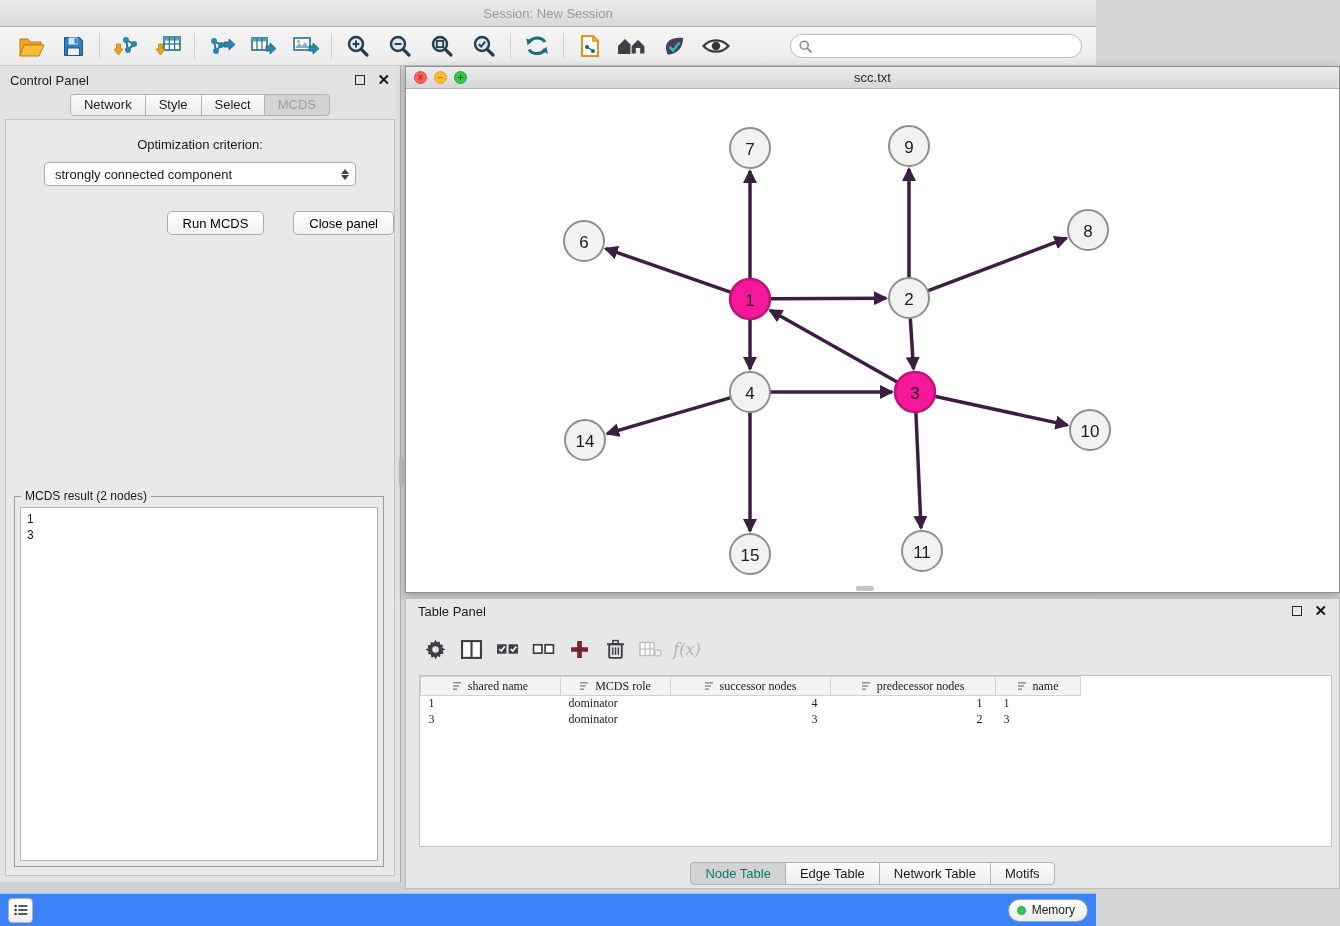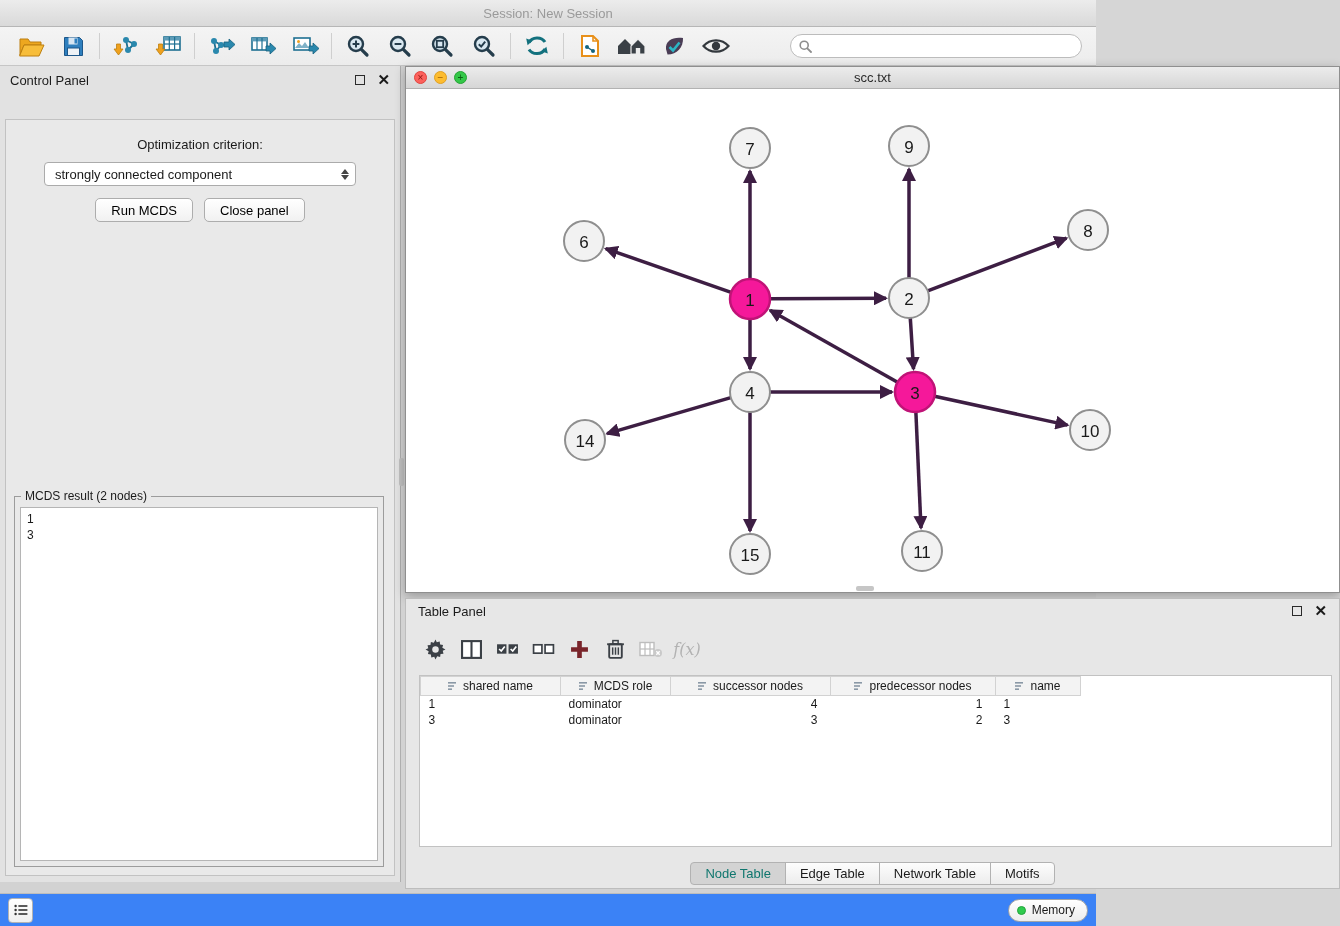--- a/index.html
+++ b/index.html
@@ -38,21 +38,21 @@
   .cp-tab:last-child { border-radius:0 4px 4px 0; }
   .cp-tab.active { background:#d3d3d3; color:#9f9f9f; }
   .cp-body { position:absolute; left:5px; right:5px; top:53px; bottom:6px; background:#e9e9e9; border:1px solid #c2c2c2; }
   .opt-label { margin-top:17px; text-align:center; font-size:13px; }
   .dropdown { margin:10px auto 0; width:312px; height:24px; background:#fff; border:1px solid #ababab; border-radius:4px;
               display:flex; align-items:center; padding:0 6px 0 10px; font-size:13px; }
   .dd-text { flex:1; }
   .dd-arrows { display:flex; flex-direction:column; gap:1px; align-items:center; }
   .dd-arrows .up { width:0;height:0;border-left:4px solid transparent;border-right:4px solid transparent;border-bottom:5px solid #444; }
   .dd-arrows .dn { width:0;height:0;border-left:4px solid transparent;border-right:4px solid transparent;border-top:5px solid #444; }
-  .cp-buttons { margin-top:12px; display:flex; justify-content:center; gap:11px; }
+  .cp-buttons { margin-top:25px; display:flex; justify-content:flex-end; gap:29px; }
   .btn { height:24px; padding:0 15px; font-size:13px; font-family:inherit; background:linear-gradient(#ffffff,#f1f1f1);
          border:1px solid #adadad; border-radius:5px; cursor:default; }
   .result-group { position:absolute; left:8px; right:10px; top:376px; bottom:8px; border:1px solid #9c9c9c; }
   .result-legend { position:absolute; top:-8px; left:6px; background:#e9e9e9; padding:0 4px; font-size:12px; }
   .result-box { position:absolute; left:5px; right:5px; top:10px; bottom:5px; background:#fff; border:1px solid #b5b5b5;
                 font-size:12px; line-height:16px; padding:3px 6px; white-space:pre; overflow:hidden; }
 
   
   .v-grip { position:absolute; left:399px; top:392px; width:5px; height:28px; background:#c0c0c0; border-radius:2px; }
 
@@ -71,21 +71,21 @@
   .net-canvas svg { position:absolute; inset:0; }
   .h-grip { position:absolute; left:450px; bottom:1px; width:18px; height:5px; background:#c6c6c6; border-radius:2px; }
 
   
   .table-panel { position:absolute; left:405px; top:532px; width:935px; height:291px; background:#e7e7e7; border:1px solid #bdbdbd; }
   .tp-header { height:24px; display:flex; align-items:center; padding:0 12px; }
   .tp-toolbar { display:flex; align-items:center; gap:10px; padding:8px 0 0 16px; height:44px; }
   .tp-tool { display:flex; align-items:center; justify-content:center; width:26px; height:26px; cursor:default; }
   .fx { font-family:"DejaVu Serif", serif; font-style:italic; font-size:16px; color:#b2b2b2; }
   .table-wrap { position:absolute; left:13px; right:7px; top:76px; height:172px; background:#fff; border:1px solid #c2c2c2; overflow:hidden; }
-  table.node-table { border-collapse:collapse; table-layout:fixed; font-size:12px; }
+  table.node-table { border-collapse:collapse; table-layout:fixed; font-size:12px;font-family:Liberation Serif, serif; }
   .node-table th { background:#f3f3f3; border:1px solid #d2d2d2; font-weight:normal; height:19px; padding:0 4px; }
   .th-inner { display:flex; align-items:center; justify-content:center; gap:5px; }
   .node-table td { height:16px; padding:0 8px; white-space:nowrap; overflow:hidden; }
   .node-table td.num { text-align:right; padding-right:13px; }
   .tp-tabs { position:absolute; left:0; right:0; bottom:3px; display:flex; justify-content:center; }
   .tp-tab { padding:3px 14px; font-size:13px; background:linear-gradient(#fdfdfd,#ececec); border:1px solid #b2b2b2;
             margin-left:-1px; cursor:default; }
   .tp-tab:first-child { border-radius:4px 0 0 4px; margin-left:0; }
   .tp-tab:last-child { border-radius:0 4px 4px 0; }
   .tp-tab.active { background:#d3d3d3; color:#0f766e; }
@@ -254,20 +254,26 @@
 
   <div class="main">
 
     <div class="control-panel">
       <div class="cp-header">
         <span class="panel-title">Control Panel</span>
         <span class="panel-controls">
           <span class="float-ic"></span>
           <span class="close-ic">✕</span>
         </span>
+      </div>
+      <div class="cp-tabs">
+        <span class="cp-tab">Network</span>
+        <span class="cp-tab">Style</span>
+        <span class="cp-tab">Select</span>
+        <span class="cp-tab active">MCDS</span>
       </div>
       <div class="cp-body">
         <div class="opt-label">Optimization criterion:</div>
         <div class="dropdown">
           <span class="dd-text">strongly connected component</span>
           <span class="dd-arrows">
               <i class="up"></i>
               <i class="dn"></i>
             </span>
         </div>

